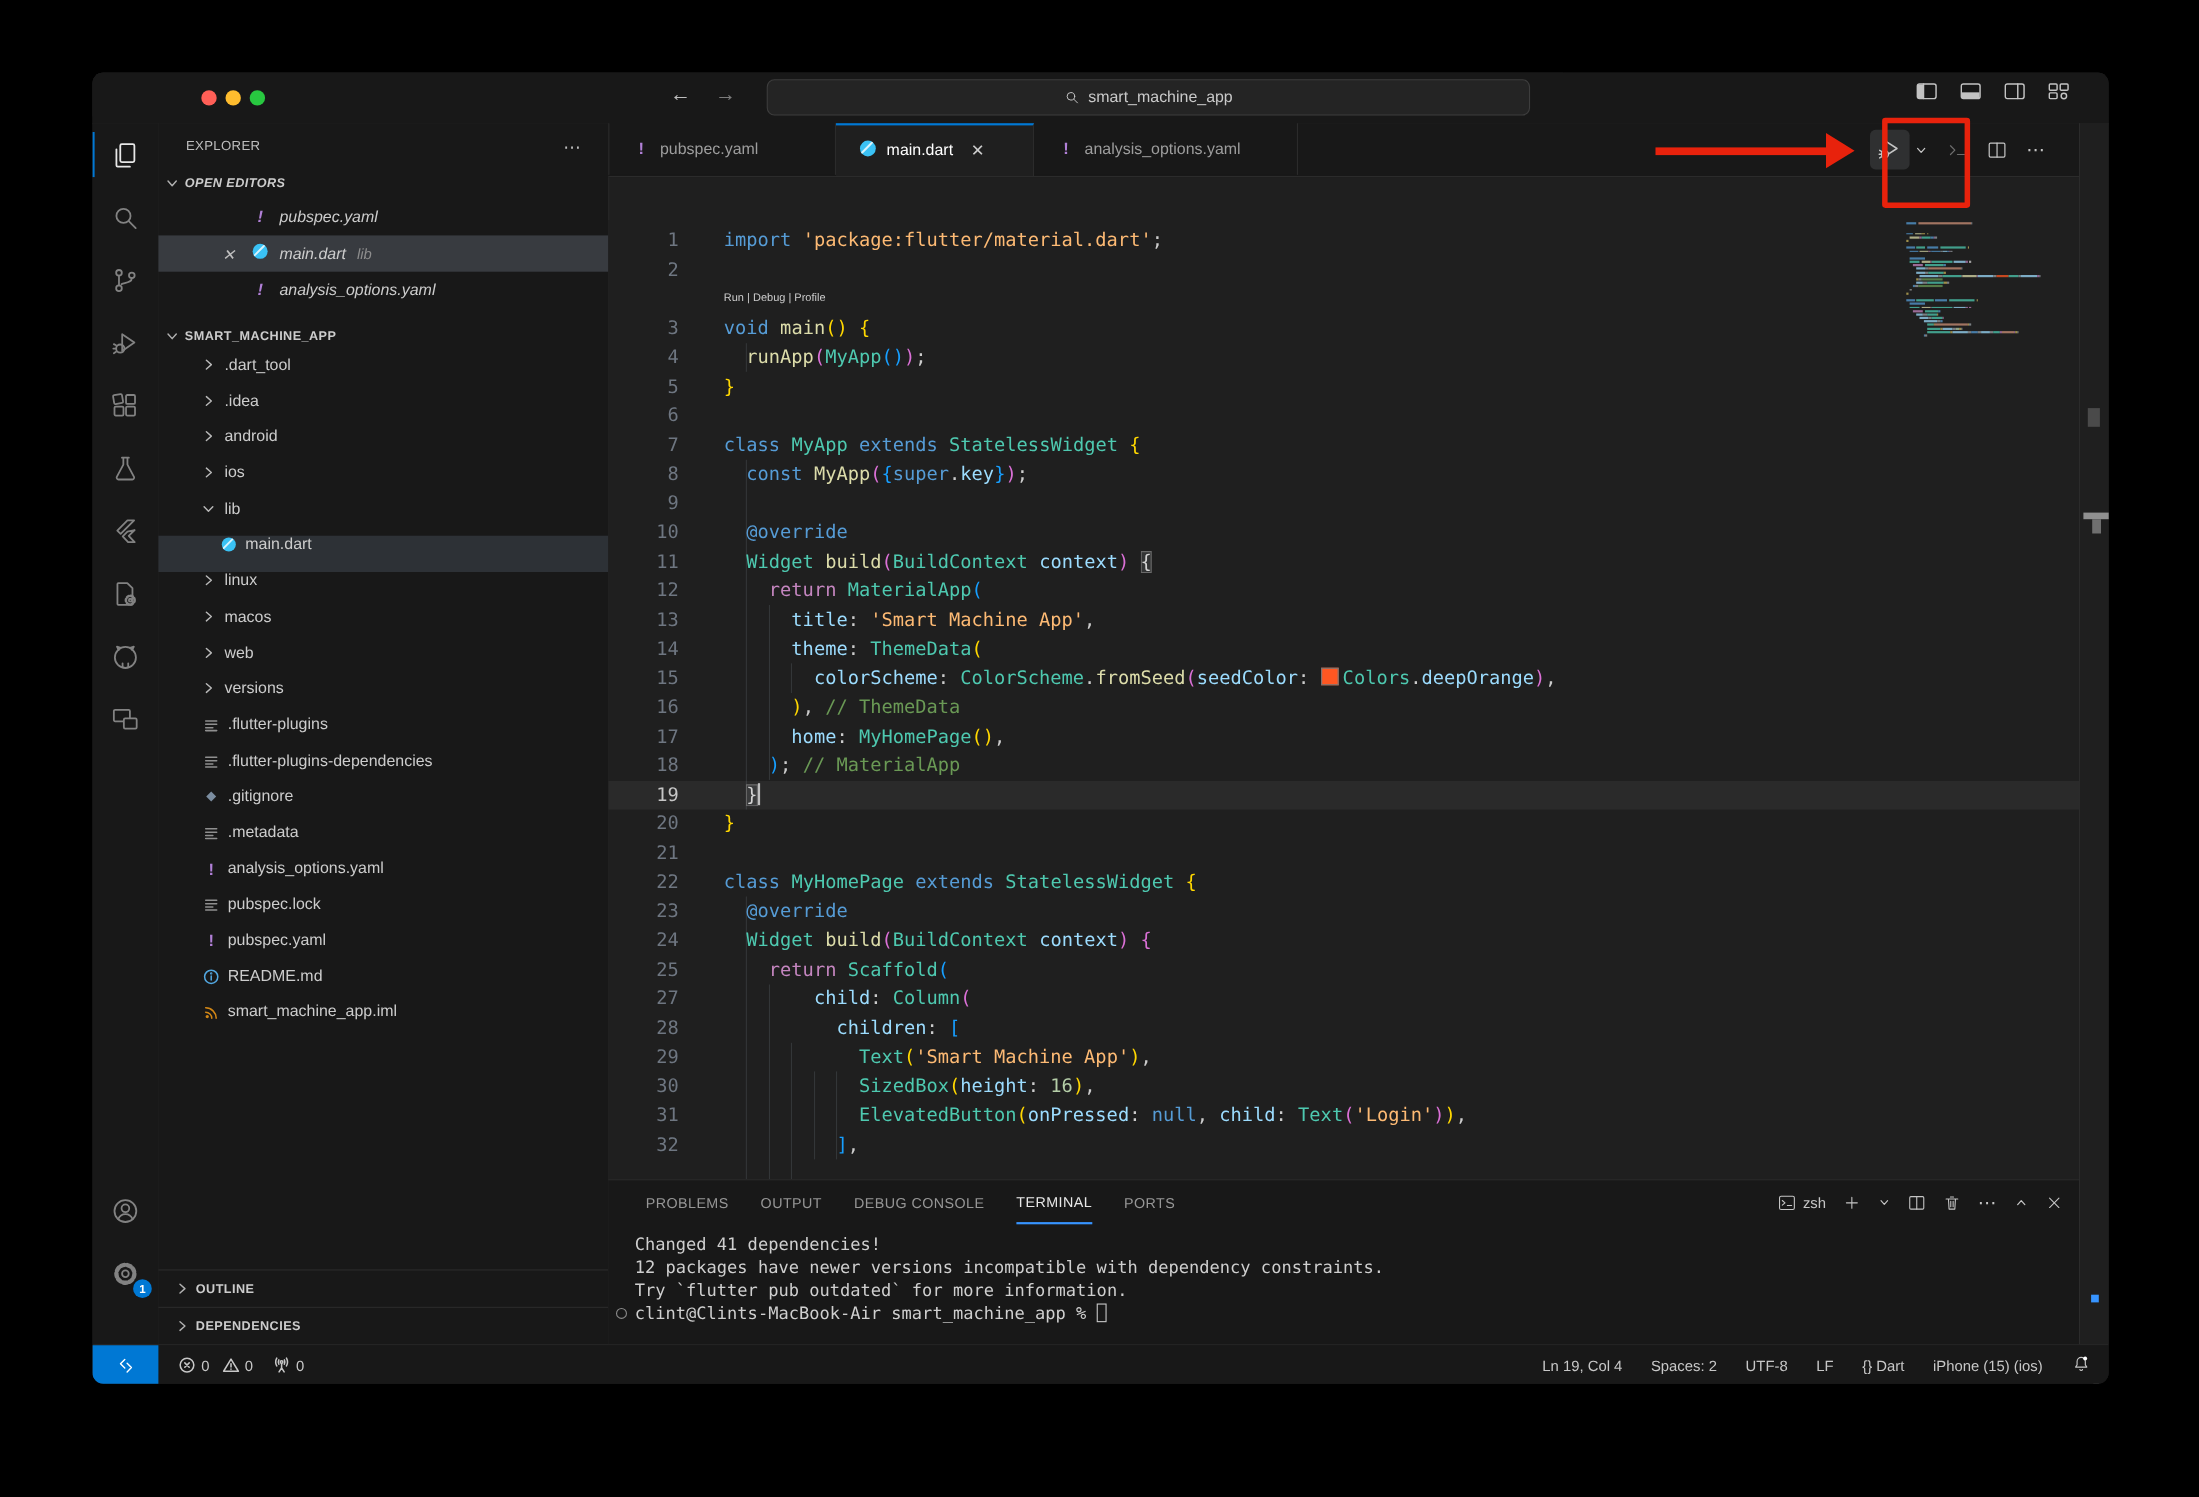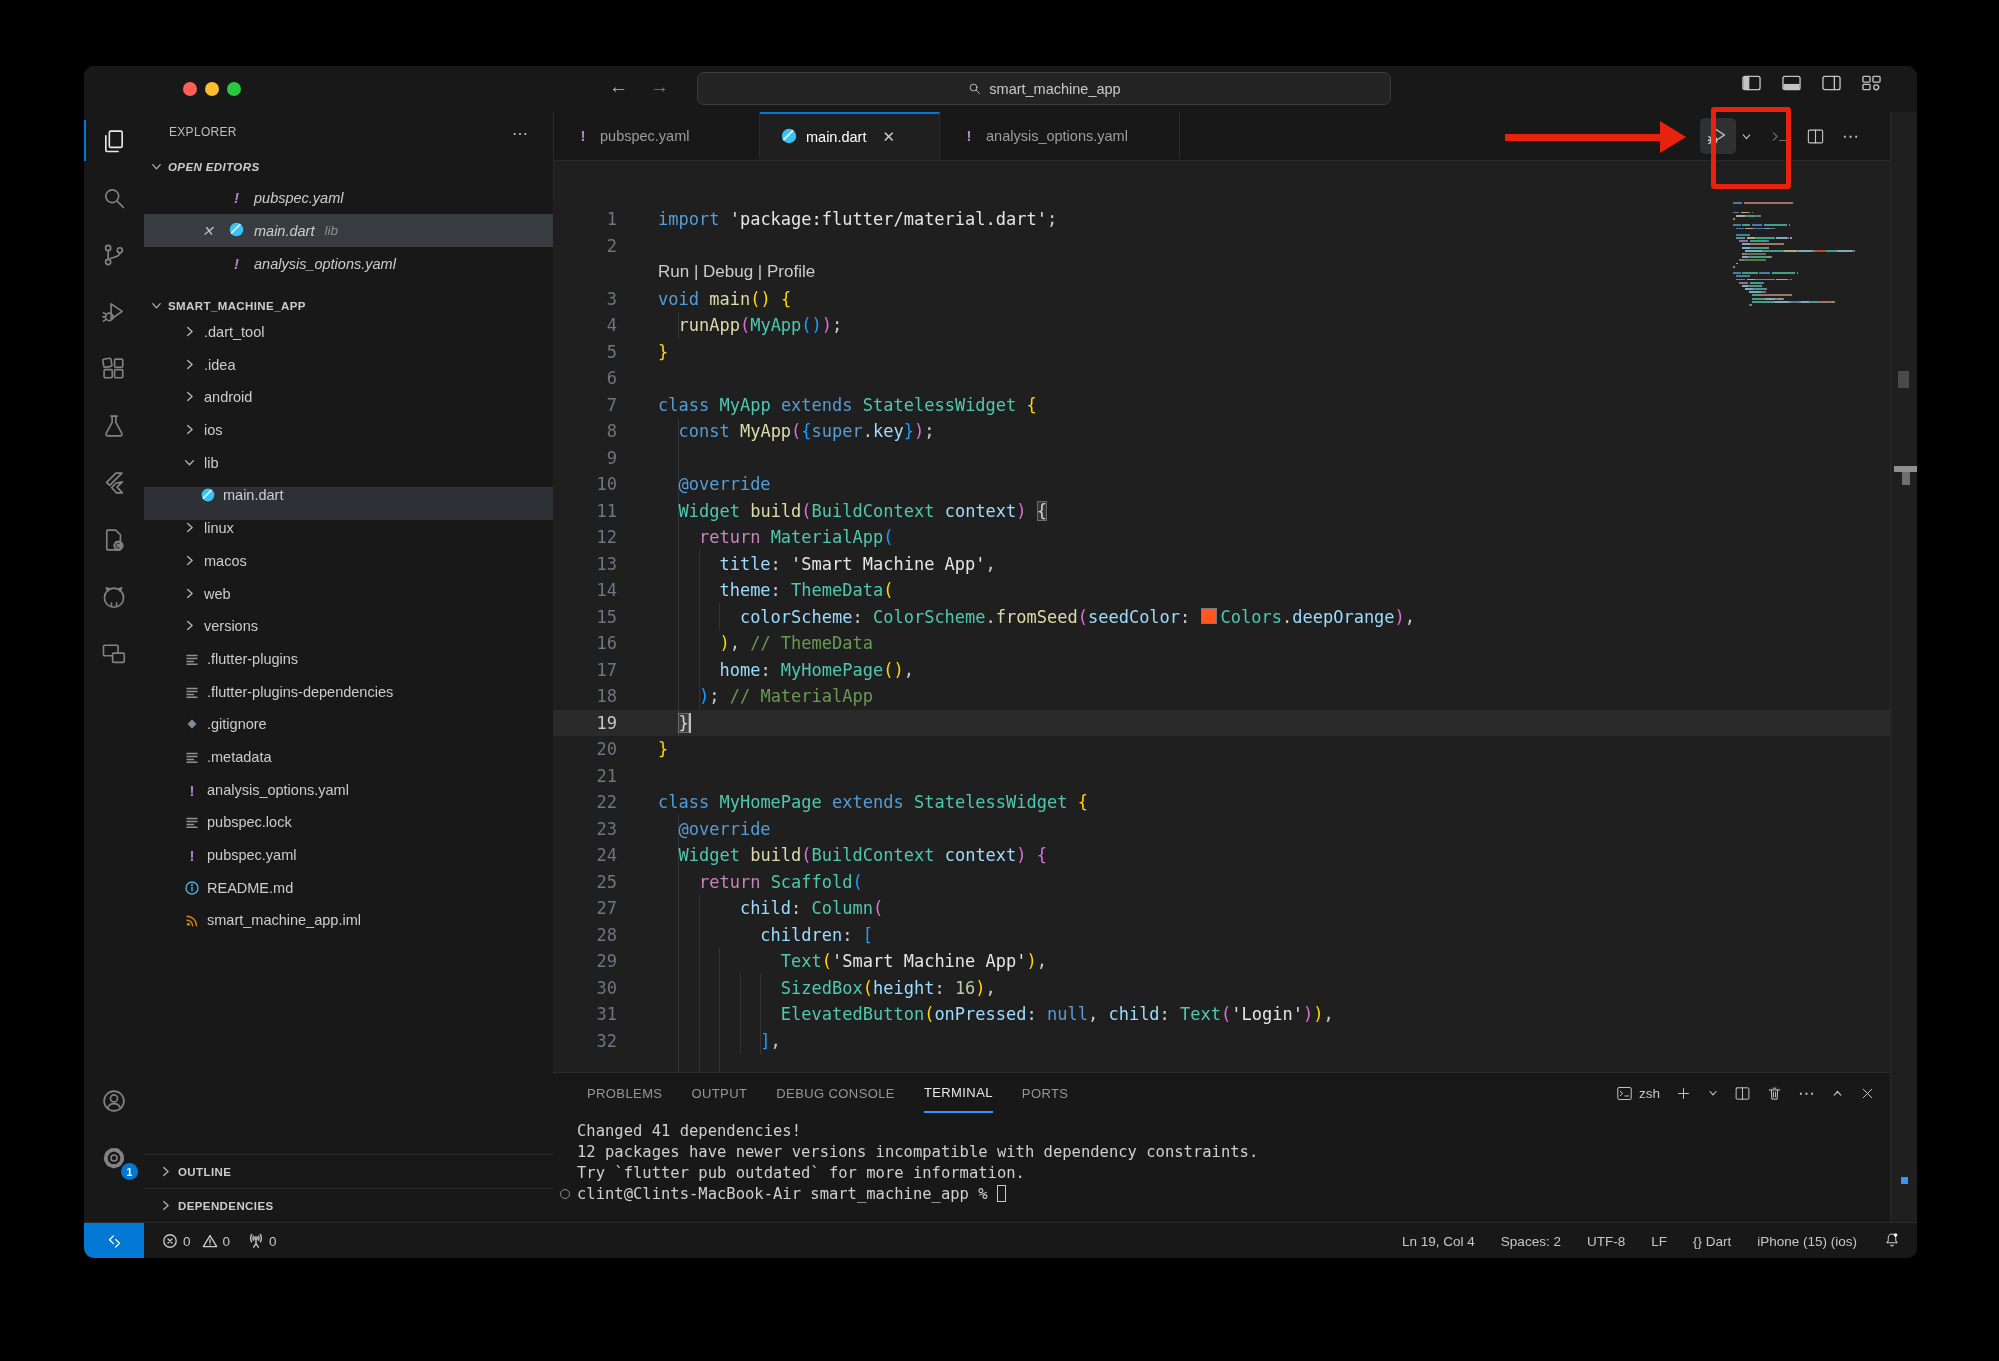--- a/index.html
+++ b/index.html
@@ -64,23 +64,23 @@
   .bc-item{display:flex;align-items:center;gap:5px;}
   .bc-item svg{width:15px;height:15px;}
   
   #editor{left:469px;top:134px;width:1337px;height:872px;overflow:hidden;background:#1f1f1f;}
   #code-rows{position:absolute;left:0;top:6px;width:100%;}
   .row{display:flex;height:26.5px;font-family:"DejaVu Sans Mono",monospace;font-size:17px;line-height:26.5px;white-space:pre;}
   .row .ln{width:64px;text-align:right;color:#6e7681;flex:0 0 auto;}
   .row .lc{margin-left:41px;color:#cccccc;}
   .row.cur{background:rgba(255,255,255,.05);}
   .row.cur .ln{color:#c6c6c6;}
-  .codelens{font-family:"Liberation Sans",sans-serif;font-size:17px;color:#999999;line-height:26.5px;}
+  .codelens{font-family:"Liberation Sans",sans-serif;font-size:10px;color:#999999;line-height:26.5px;}
   .t-kw{color:#569cd6}.t-ctl{color:#c586c0}.t-ty{color:#4ec9b0}.t-fn{color:#dcdcaa}.t-pr{color:#9cdcfe}
-  .t-str{color:#e5e5e5}.t-num{color:#b5cea8}.t-cm{color:#6a9955}.t-fg{color:#cccccc}
+  .t-str{color:#fdba74}.t-num{color:#b5cea8}.t-cm{color:#6a9955}.t-fg{color:#cccccc}
   .t-b1{color:#ffd700}.t-b2{color:#da70d6}.t-b3{color:#179fff}
   .t-match{color:#d4d4d4;box-shadow:inset 0 0 0 1px #6a6a6a;background:rgba(90,93,94,.35);}
   .swatch{display:inline-block;width:14px;height:14px;margin:0 4px 0 0;vertical-align:-1px;border:1px solid #777;}
   .cursor{display:inline-block;width:2px;height:20px;background:#bfbfbf;vertical-align:-4px;}
   .guide{position:absolute;width:1px;background:#333638;}
   
   #minimap{position:absolute;left:1180px;top:2px;width:130px;}
   .mrow{height:1.9px;margin-bottom:1.3px;white-space:nowrap;font-size:0;}
   .mseg{display:inline-block;height:1.9px;opacity:.75;}
   

